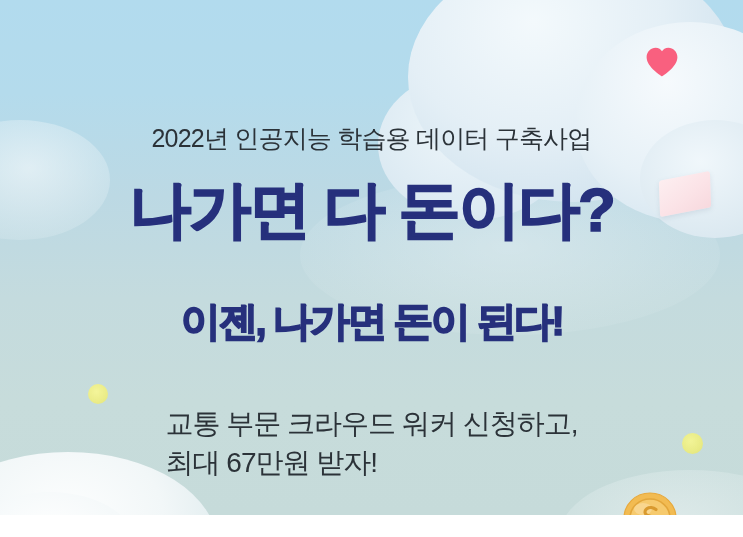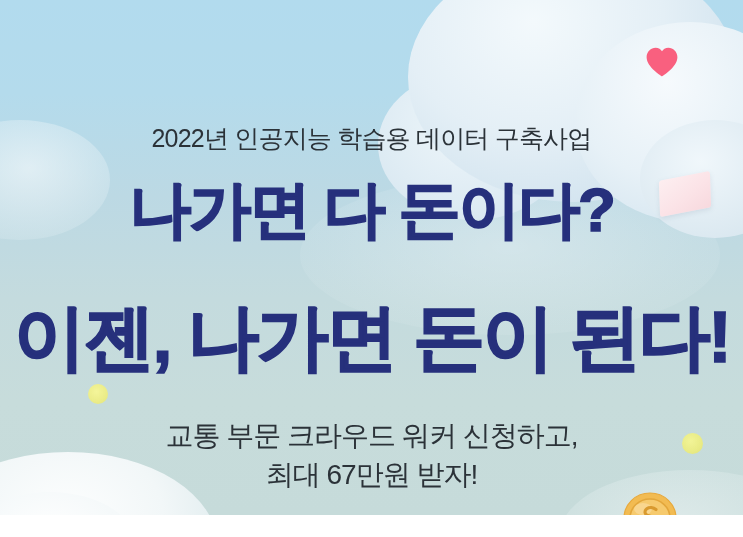--- a/index.html
+++ b/index.html
@@ -168,29 +168,28 @@
   .headline-line {
     font-size: 62px;
     font-weight: 900;
     color: #26307c;
     letter-spacing: -2.2px;
     white-space: nowrap;
     -webkit-text-stroke: 1.6px #26307c;
   }
   .headline-line + .headline-line {
     margin-top: 12px;
-    font-size: 72px;
+    font-size: 40px;
     letter-spacing: -2.6px;
   }
 
   .body-text {
-    margin-top: 44px;
+    margin-top: 64px;
     display: flex;
     flex-direction: column;
-    align-items: center;
     line-height: 1.38;
   }
   .body-line {
     font-size: 28px;
     font-weight: 500;
     color: #2b3238;
     letter-spacing: -1.0px;
     white-space: nowrap;
   }
 </style>

